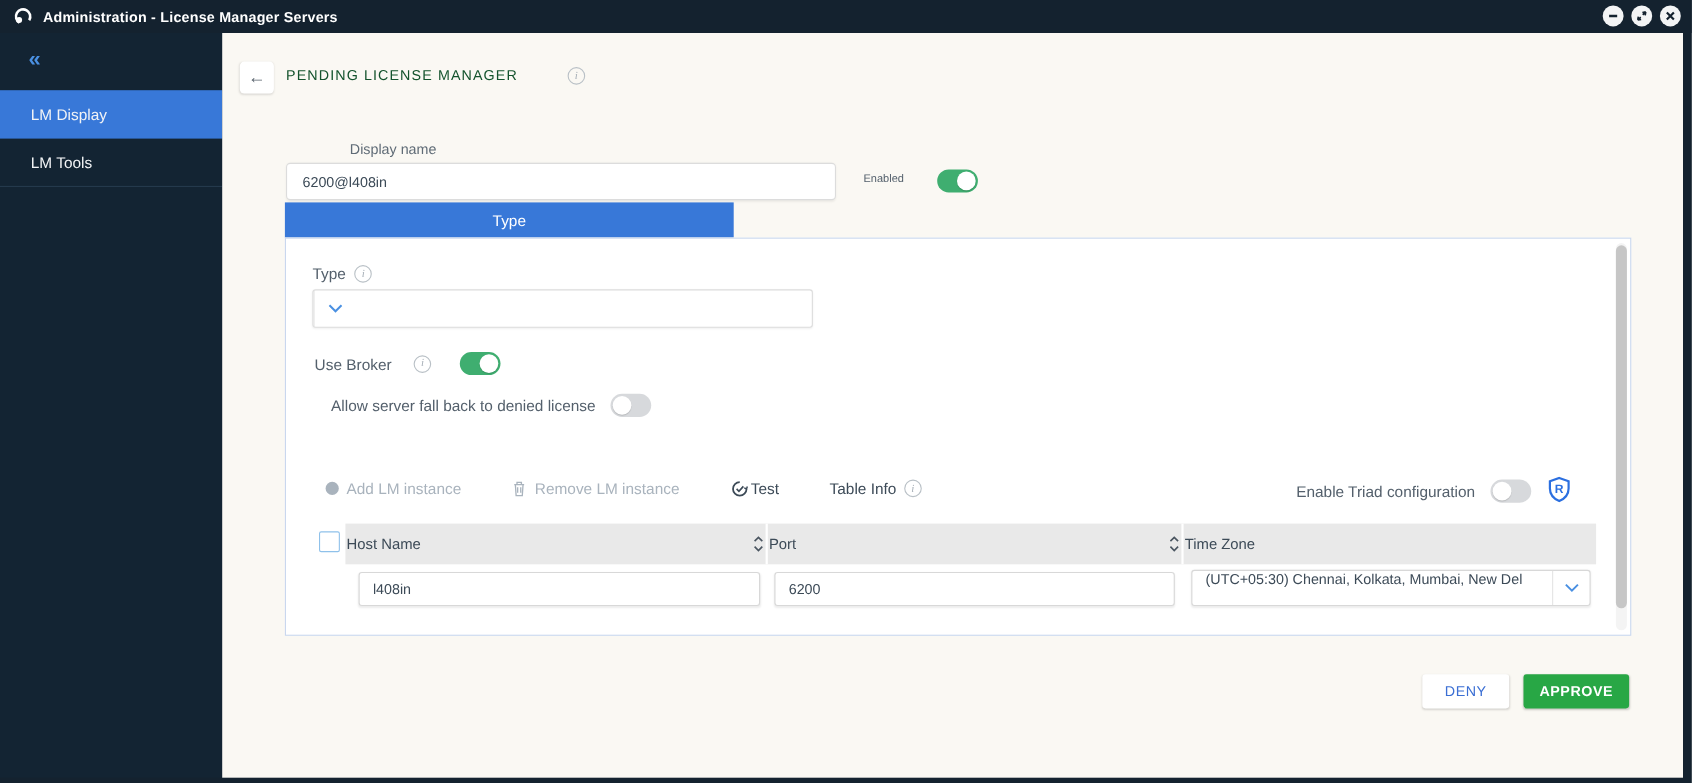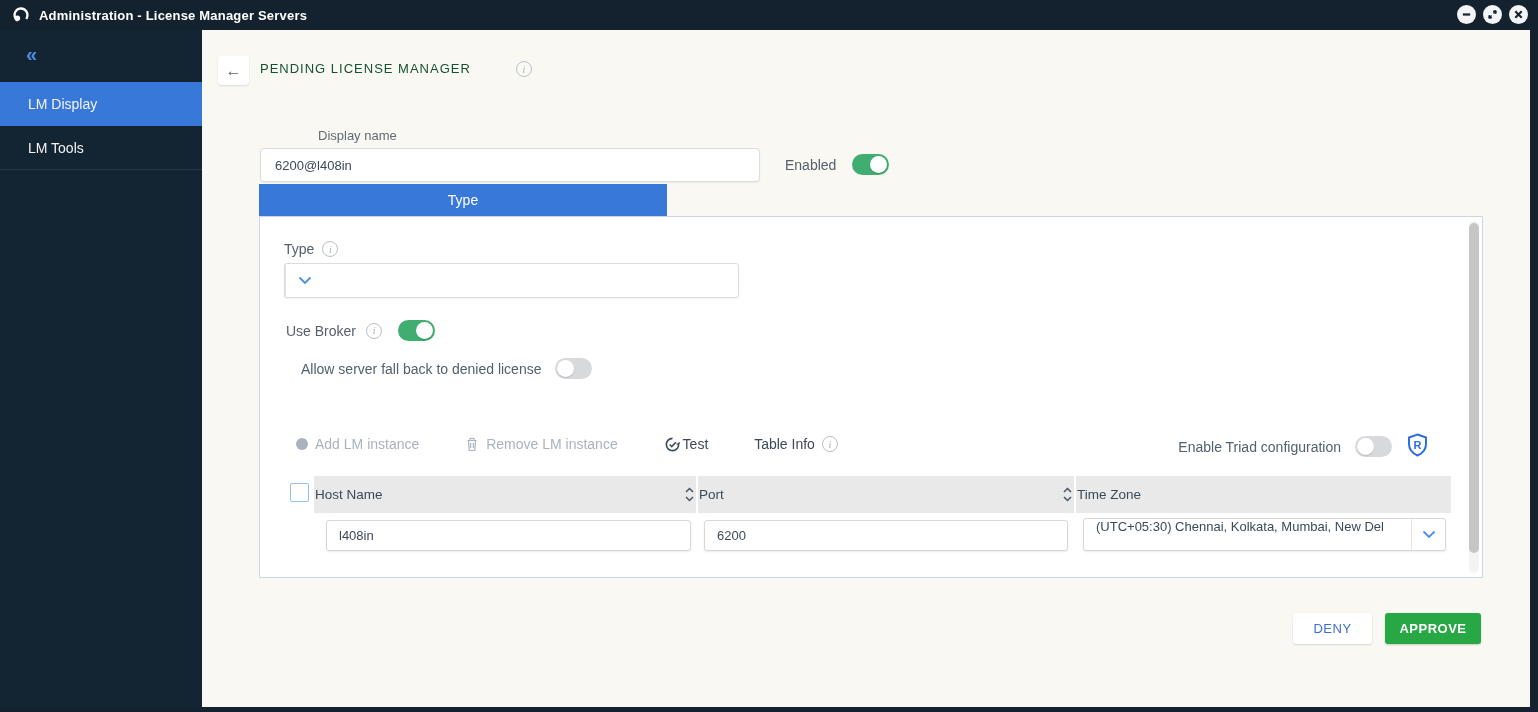--- a/index.html
+++ b/index.html
@@ -25,42 +25,42 @@
   .main { position:absolute; top:30px; left:202px; width:1328px; height:677px; background:#faf8f3; }
 
   .back-btn { position:absolute; top:26px; left:16px; width:31px; height:29px; background:#ffffff; border-radius:4px; box-shadow:0 1px 2px rgba(0,0,0,.12); display:flex; align-items:center; justify-content:center; color:#5c6670; font-size:16px; cursor:pointer; }
   .page-title { position:absolute; top:31px; left:58px; font-size:13px; color:#14532d; letter-spacing:1px; }
   .title-info { position:absolute; top:31px; left:314px; }
 
   .info-icon { display:inline-flex; width:16px; height:16px; border:1px solid #b9c0c6; border-radius:50%; color:#a8b0b8; font-size:10px; align-items:center; justify-content:center; font-style:italic; font-family:"Liberation Serif", serif; background:transparent; }
 
   .field-label { position:absolute; top:98px; left:68px; font-size:13px; color:#5f6b76;margin-left:48px; }
   .display-input { position:absolute; top:118px; left:58px; width:500px; height:34px; background:#fff; border:1px solid #dcdcdc; border-radius:4px; padding:0 14px; font-size:13px; color:#3c4a57; box-shadow:0 1px 2px rgba(0,0,0,.06); font-family:"Liberation Sans", sans-serif; }
-  .enabled-label { position:absolute; top:127px; left:583px; font-size:14px; color:#54606c; }
+  .enabled-label { position:absolute; top:127px; left:583px; font-size:10px; color:#54606c; }
   .enabled-toggle { position:absolute; top:124px; left:650px; }
 
   
   .toggle { width:37px; height:21px; border-radius:11px; position:relative; cursor:pointer; display:inline-block; }
   .toggle.on { background:#3fae70; }
   .toggle.off { background:#d7d9dc; }
   .toggle .knob { position:absolute; top:2px; width:17px; height:17px; border-radius:50%; background:#ffffff; box-shadow:0 1px 1px rgba(0,0,0,.15); }
   .toggle.on .knob { right:2px; }
   .toggle.off .knob { left:2px; }
 
   
   .tabbar { position:absolute; top:154px; left:57px; width:1222px; height:32px; }
   .tab-active { width:408px; height:32px; background:#3878d8; color:#ffffff; font-size:14px; display:flex; align-items:center; justify-content:center; cursor:pointer; }
   .panel { position:absolute; top:186px; left:57px; width:1224px; height:362px; background:#ffffff; border:1px solid #c9d7ee; }
 
   .type-label-row { position:absolute; top:24px; left:24px; display:flex; align-items:center; gap:8px; font-size:14px; color:#54606c; }
   .type-select { position:absolute; top:46px; left:24px; width:455px; height:35px; background:#fff; border:1px solid #dcdcdc; border-radius:3px; box-shadow:0 1px 2px rgba(0,0,0,.06); display:flex; align-items:center; cursor:pointer; }
   .type-select .val { flex:1; padding-left:16px; font-size:13px; color:#3c4a57; }
   .select-caret { width:38px; height:100%; border-left:1px solid #e4e4e4; display:flex; align-items:center; justify-content:center; }
 
-  .broker-row { position:absolute; top:103px; left:26px; display:flex; align-items:center; gap:10px; font-size:14px; color:#54606c; }
+  .broker-row { position:absolute; top:103px; left:26px; display:flex; align-items:center; gap:20px; font-size:14px; color:#54606c; }
   .fallback-row { position:absolute; top:141px; left:41px; display:flex; align-items:center; gap:14px; font-size:14px; color:#54606c; }
 
   
   .inst-toolbar { position:absolute; top:218px; left:36px; right:24px; height:24px; font-size:14px; }
   .tb-item { display:inline-flex; align-items:center; gap:7px; margin-right:42px; cursor:pointer; vertical-align:middle; }
   .tb-disabled { color:#a9b3bd; }
   .tb-enabled { color:#3c4a57; }
   .dot-icon { width:12px; height:12px; border-radius:50%; background:#a9b3bd; display:inline-block; }
   .triad-wrap { position:absolute; right:66px; top:1px; display:flex; align-items:center; gap:14px; font-size:14px; color:#54606c; }
   .shield-wrap { position:absolute; right:30px; top:-2px; cursor:pointer; }

